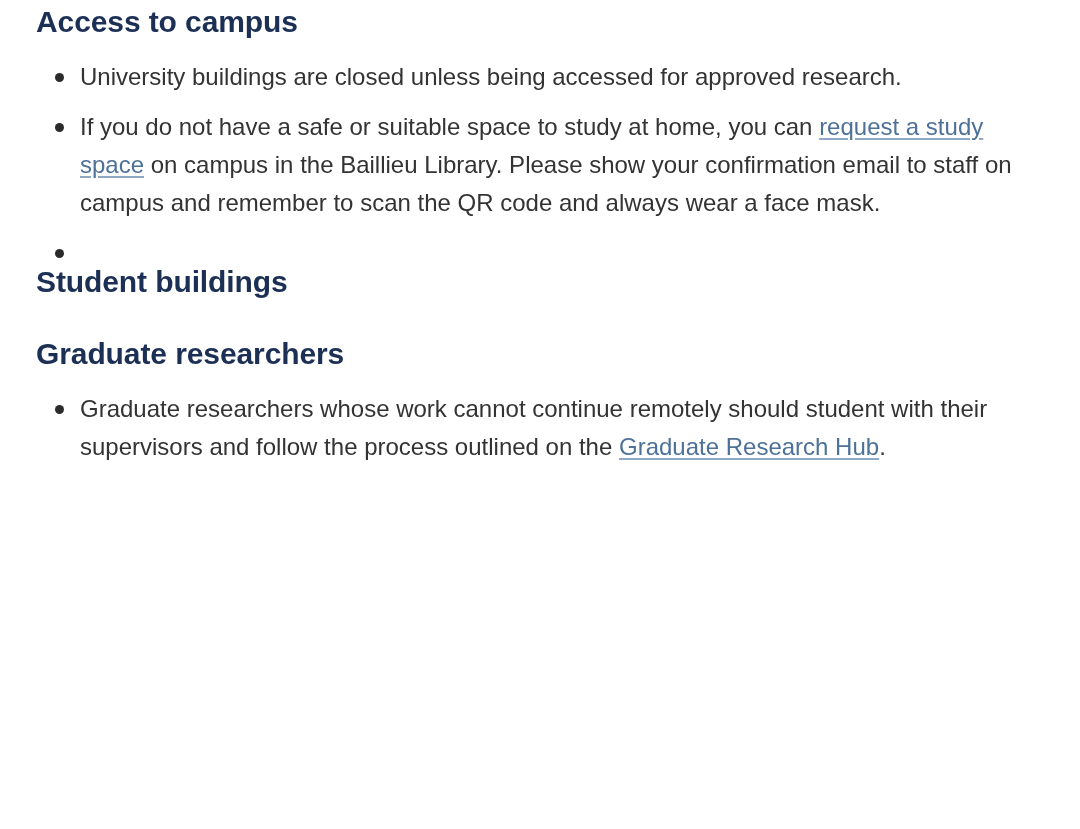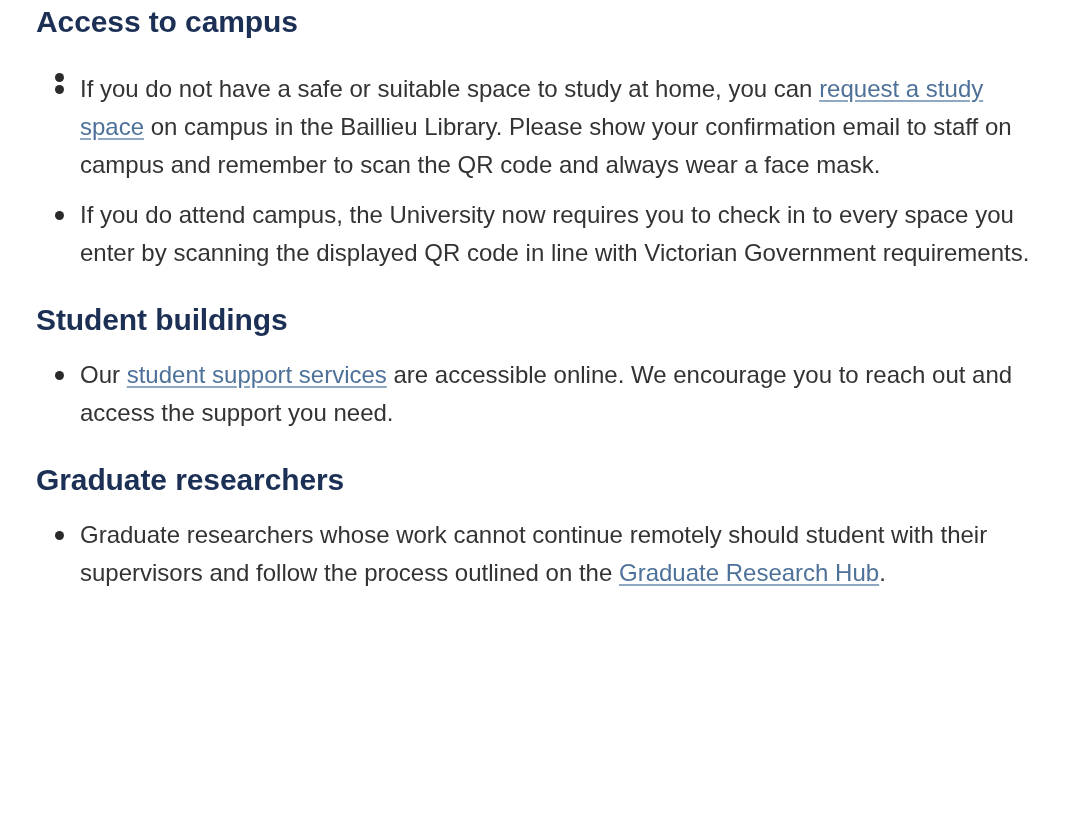--- a/index.html
+++ b/index.html
@@ -76,29 +76,28 @@
   .txt { white-space: pre-wrap; }
 </style>
 </head>
 <body>
 
 <div class="page">
   <div id="sections-root">
       <div class="section section-1">
         <h2 class="section-heading">Access to campus</h2>
         <ul class="bullet-list">
+          <li class="bullet-item"><span class="bullet-marker"></span><span class="txt">University buildings are closed unless being accessed for approved research.</span></li>
+          <li class="bullet-item"><span class="bullet-marker"></span><span class="txt">If you do not have a safe or suitable space to study at home, you can </span><a class="inline-link" href="#">request a study space</a><span class="txt"> on campus in the Baillieu Library. Please show your confirmation email to staff on campus and remember to scan the QR code and always wear a face mask.</span></li>
           <li class="bullet-item"><span class="bullet-marker"></span></li>
-          <li class="bullet-item"><span class="bullet-marker"></span><span class="txt">If you do not have a safe or suitable space to study at home, you can </span><a class="inline-link" href="#">request a study space</a><span class="txt"> on campus in the Baillieu Library. Please show your confirmation email to staff on campus and remember to scan the QR code and always wear a face mask.</span></li>
-          <li class="bullet-item"><span class="bullet-marker"></span><span class="txt">If you do attend campus, the University now requires you to check in to every space you enter by scanning the displayed QR code in line with Victorian Government requirements.</span></li>
         </ul>
       </div>
       <div class="section section-2">
         <h2 class="section-heading">Student buildings</h2>
         <ul class="bullet-list">
-          <li class="bullet-item"><span class="bullet-marker"></span><span class="txt">Our </span><a class="inline-link" href="#">student support services</a><span class="txt"> are accessible online. We encourage you to reach out and access the support you need.</span></li>
         </ul>
       </div>
       <div class="section section-3">
         <h2 class="section-heading">Graduate researchers</h2>
         <ul class="bullet-list">
           <li class="bullet-item"><span class="bullet-marker"></span><span class="txt">Graduate researchers whose work cannot continue remotely should student with their supervisors and follow the process outlined on the </span><a class="inline-link" href="#">Graduate Research Hub</a><span class="txt">.</span></li>
         </ul>
       </div>
     </div>
 </div>

